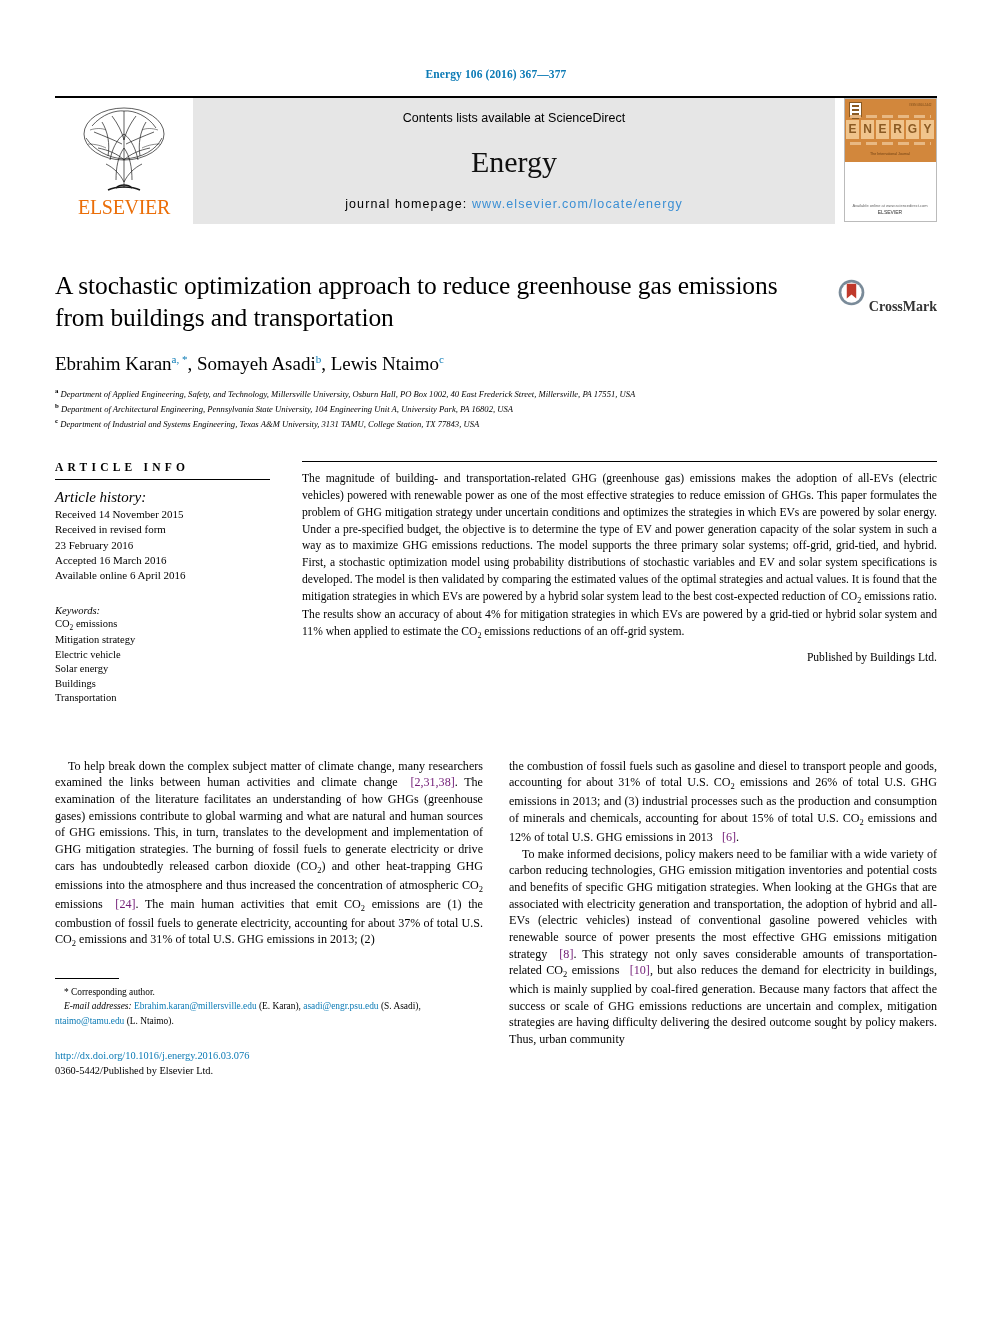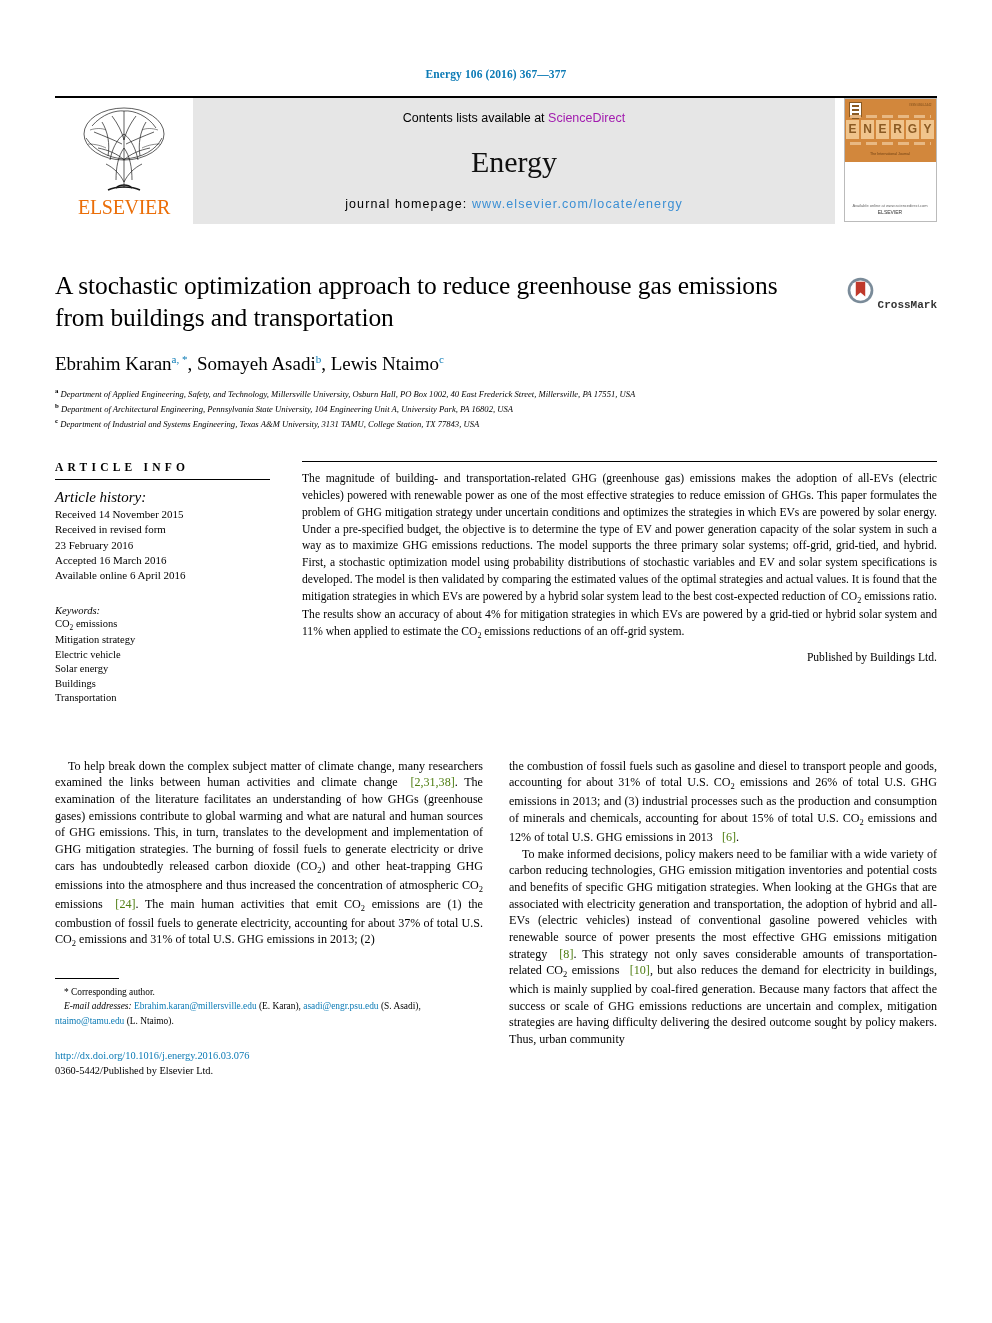--- a/index.html
+++ b/index.html
@@ -70,21 +70,21 @@
     align-items: center;
     padding: 13px 0 13px 0;
     box-sizing: border-box;
   }
   .banner-top {
     font-family: "Liberation Sans", sans-serif;
     font-size: 12.5px;
     color: #000;
   }
   .banner-top .sd {
-    color: #a21caf;
+    color: #000000;
   }
   .banner-title {
     font-family: "Liberation Serif", serif;
     font-size: 30px;
     color: #111;
     line-height: 1;
     margin-top: 2px;
   }
   .banner-home {
     font-family: "Liberation Sans", sans-serif;
@@ -192,22 +192,22 @@
   }
   .crossmark {
     position: absolute;
     right: 0;
     top: 0;
     display: flex;
     align-items: center;
     gap: 4px;
   }
   .crossmark-label {
-    font-family: Liberation Mono, monospace;
-    font-size: 11px;
+    font-family: Liberation Serif, serif;
+    font-size: 14px;
     font-weight: bold;
     color: #333;
     margin-top: 29px;
   }
   .authors {
     margin-top: 18px;
     font-size: 19px;
     line-height: 1.3;
   }
   .authors sup {
@@ -301,21 +301,21 @@
     font-size: 12.1px;
     line-height: 1.375;
     text-align: justify;
     margin: 0;
     text-indent: 13px;
   }
   p.para.cont {
     text-indent: 0;
   }
   .cite {
-    color: #4d7c0f;
+    color: #701a75;
     padding-left: 6px;
   }
   sub { font-size: 70%; }
 
   
   .footnote {
     margin-top: 28px;
   }
   .fn-rule {
     width: 64px;

